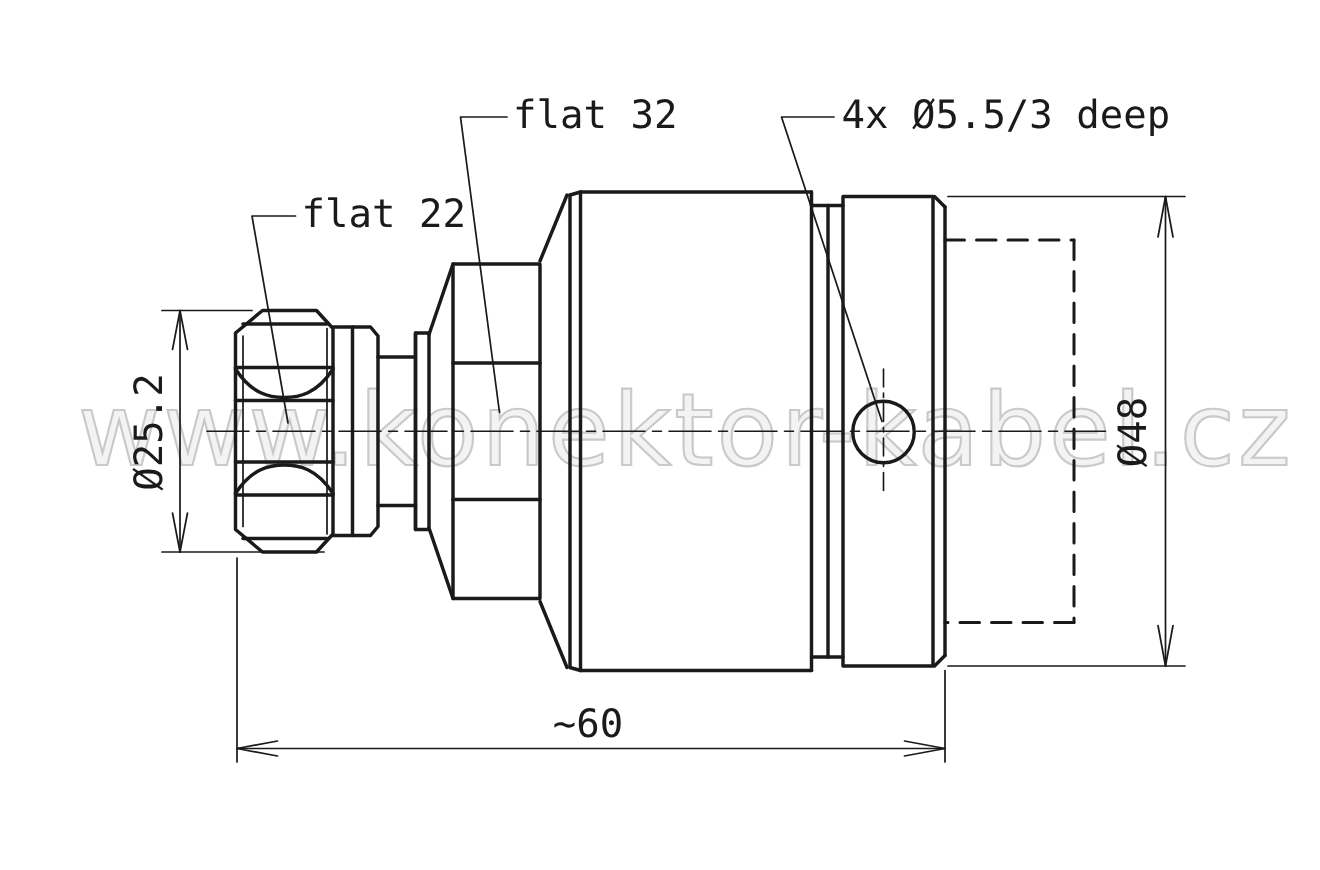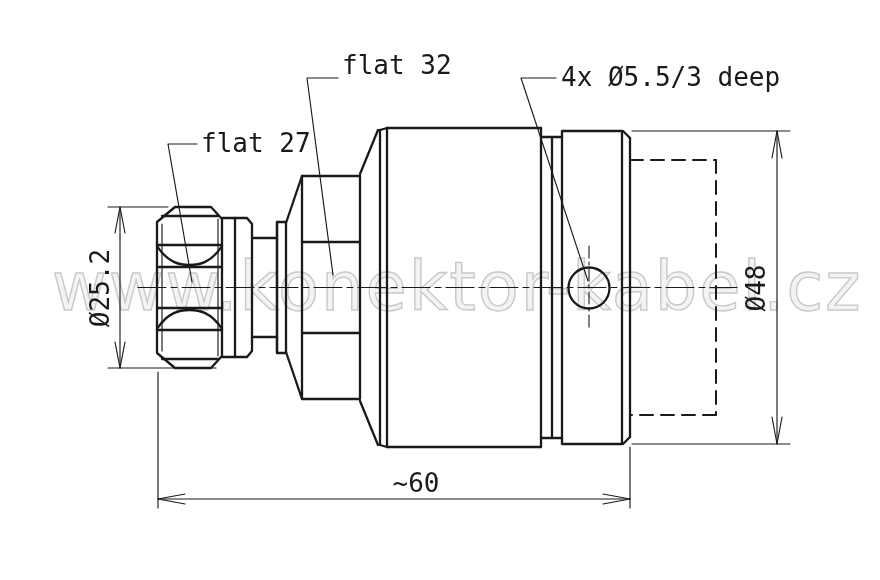--- a/index.html
+++ b/index.html
@@ -139,19 +139,19 @@
       <path class="thin" d="M197,144 L168,144 L192,282"></path>
     </g>
     <g>
       <path class="thin" d="M338,78 L307,78 L333,275"></path>
     </g>
     <g>
       <path class="thin" d="M556,78 L521,78 L588,281"></path>
     </g>
   </svg>
 
-  <div class="lbl" style="left:201px;top:130px;">flat 27</div>
-  <div class="lbl" style="left:342px;top:52px;">flat 32</div>
+  <div class="lbl" style="left:201px;top:130px;">flat 22</div>
+  <div class="lbl" style="left:342px;top:64px;">flat 32</div>
   <div class="lbl" style="left:561px;top:64px;text-align:center;">4x Ø5.5/3 deep</div>
   <div class="lbl rot" style="left:100px;top:288px;">Ø25.2</div>
   <div class="lbl rot" style="left:756px;top:288px;">Ø48</div>
-  <div class="lbl ctr" style="left:392px;top:483px;margin-left:24px;">~60</div>
+  <div class="lbl ctr" style="left:392px;top:483px;">~60</div>
 </div>
 
 </body></html>

